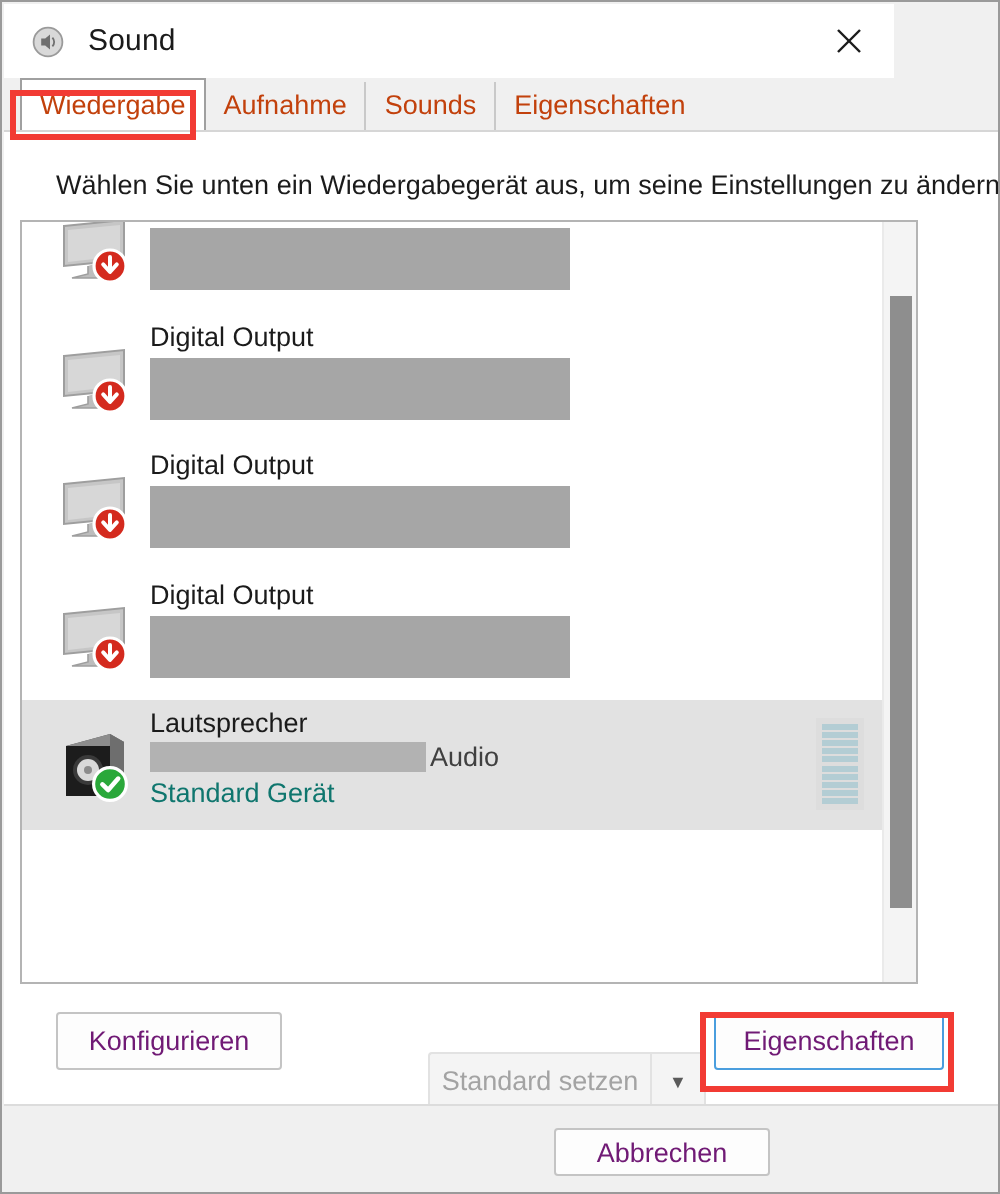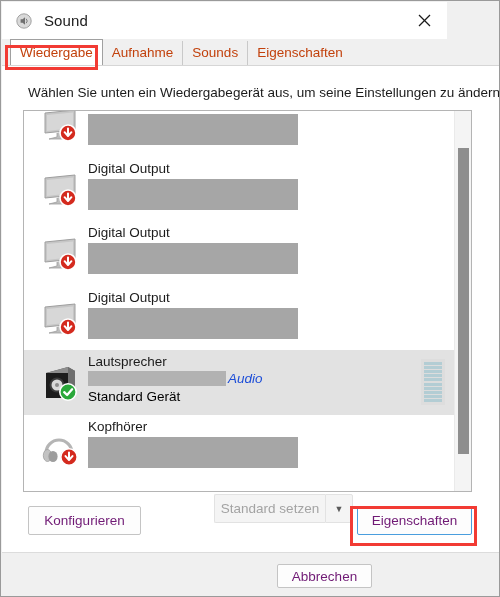--- a/index.html
+++ b/index.html
@@ -110,21 +110,21 @@
     position: absolute;
     left: 26px; top: 19px;
     font-size: 13.5px;
     color: #1b1b1b;
     white-space: nowrap;
   }
 
   
   .listbox {
     position: absolute;
-    left: 21px; top: 44px;
+    left: 8px; top: 44px;
     width: 449px;
     height: 382px;
     box-sizing: border-box;
     border: 1px solid #b4b4b4;
     background: #ffffff;
     overflow: hidden;
   }
   .list-scroll {
     position: absolute;
     left: 0; top: -19px;
@@ -161,29 +161,28 @@
   .item.selected .redact {
     top: 21px;
     width: 138px;
     height: 15px;
     background: #b2b2b2;
   }
   .item-sub2 {
     position: absolute;
     left: 204px; top: 21px;
     font-size: 13.5px;
-    color: #1d4ed8;
-    white-space: nowrap;
-    font-style: italic;
+    color: #404040;
+    white-space: nowrap;
   }
   .item-sub3 {
     position: absolute;
     left: 64px; top: 39px;
     font-size: 13.5px;
-    color: #000000;
+    color: #0f766e;
     white-space: nowrap;
   }
   .vumeter {
     position: absolute;
     right: 9px; top: 9px;
     width: 24px;
     height: 46px;
     background: #dddddd;
     padding: 3px 3px;
     box-sizing: border-box;
@@ -236,21 +235,21 @@
     border-color: #e2e2e2;
   }
   #configure-btn {
     position: absolute;
     left: 26px; top: 440px;
     width: 113px;
     height: 29px;
   }
   .setdefault-wrap {
     position: absolute;
-    left: 212px; top: 428px;
+    left: 212px; top: 460px;
     width: 160px;
     height: 29px;
     display: flex;
   }
   #setdefault-btn {
     width: 111px;
     height: 29px;
     border-right: none;
     border-radius: 2px 0 0 2px;
   }
@@ -282,21 +281,21 @@
   }
   #ok-btn {
     position: absolute;
     left: 163px; top: 11px;
     width: 103px;
     height: 24px;
   }
   #cancel-btn {
     position: absolute;
     left: 275px; top: 11px;
-    width: 95px;
+    width: 108px;
     height: 24px;
   }
   #apply-btn {
     position: absolute;
     left: 388px; top: 11px;
     width: 104px;
     height: 24px;
   }
 
   
@@ -435,35 +434,20 @@
               <span></span>
               <span></span>
             <span></span>
               <span></span>
               <span></span>
               <span></span>
               <span></span>
           </span>
         </div>
 
-        <div class="item">
-          <span class="item-icon">
-            <svg width="44" height="44" viewBox="0 0 44 44">
-              <path d="M9 28 A13 13 0 0 1 35 28" fill="none" stroke="#b5b5b5" stroke-width="3.2"></path>
-              <ellipse cx="10.5" cy="30.5" rx="4.2" ry="6" fill="#c3c3c3" stroke="#9e9e9e" stroke-width="0.8"></ellipse>
-              <ellipse cx="33.5" cy="30.5" rx="4.2" ry="6" fill="#c3c3c3" stroke="#9e9e9e" stroke-width="0.8"></ellipse>
-              <ellipse cx="16" cy="31.5" rx="4.6" ry="5.5" fill="#9e9e9e"></ellipse>
-              <ellipse cx="28" cy="31.5" rx="4.6" ry="5.5" fill="#9e9e9e"></ellipse>
-              <circle cx="32" cy="32" r="8.2" fill="#d42a1e" stroke="#ffffff" stroke-width="1.6"></circle>
-              <path d="M32 27.4 L32 34 M28.5 31.1 L32 35 L35.5 31.1" stroke="#ffffff" stroke-width="2" fill="none" stroke-linecap="round" stroke-linejoin="round"></path>
-            </svg>
-          </span>
-          <span class="item-name">Kopfhörer</span>
-          <span class="redact"></span>
-        </div>
 
       </div>
 
       <div class="sbar">
         <div class="sthumb"></div>
       </div>
     </div>
 
     <div class="btn" id="configure-btn">
       <span>Konfigurieren</span>

